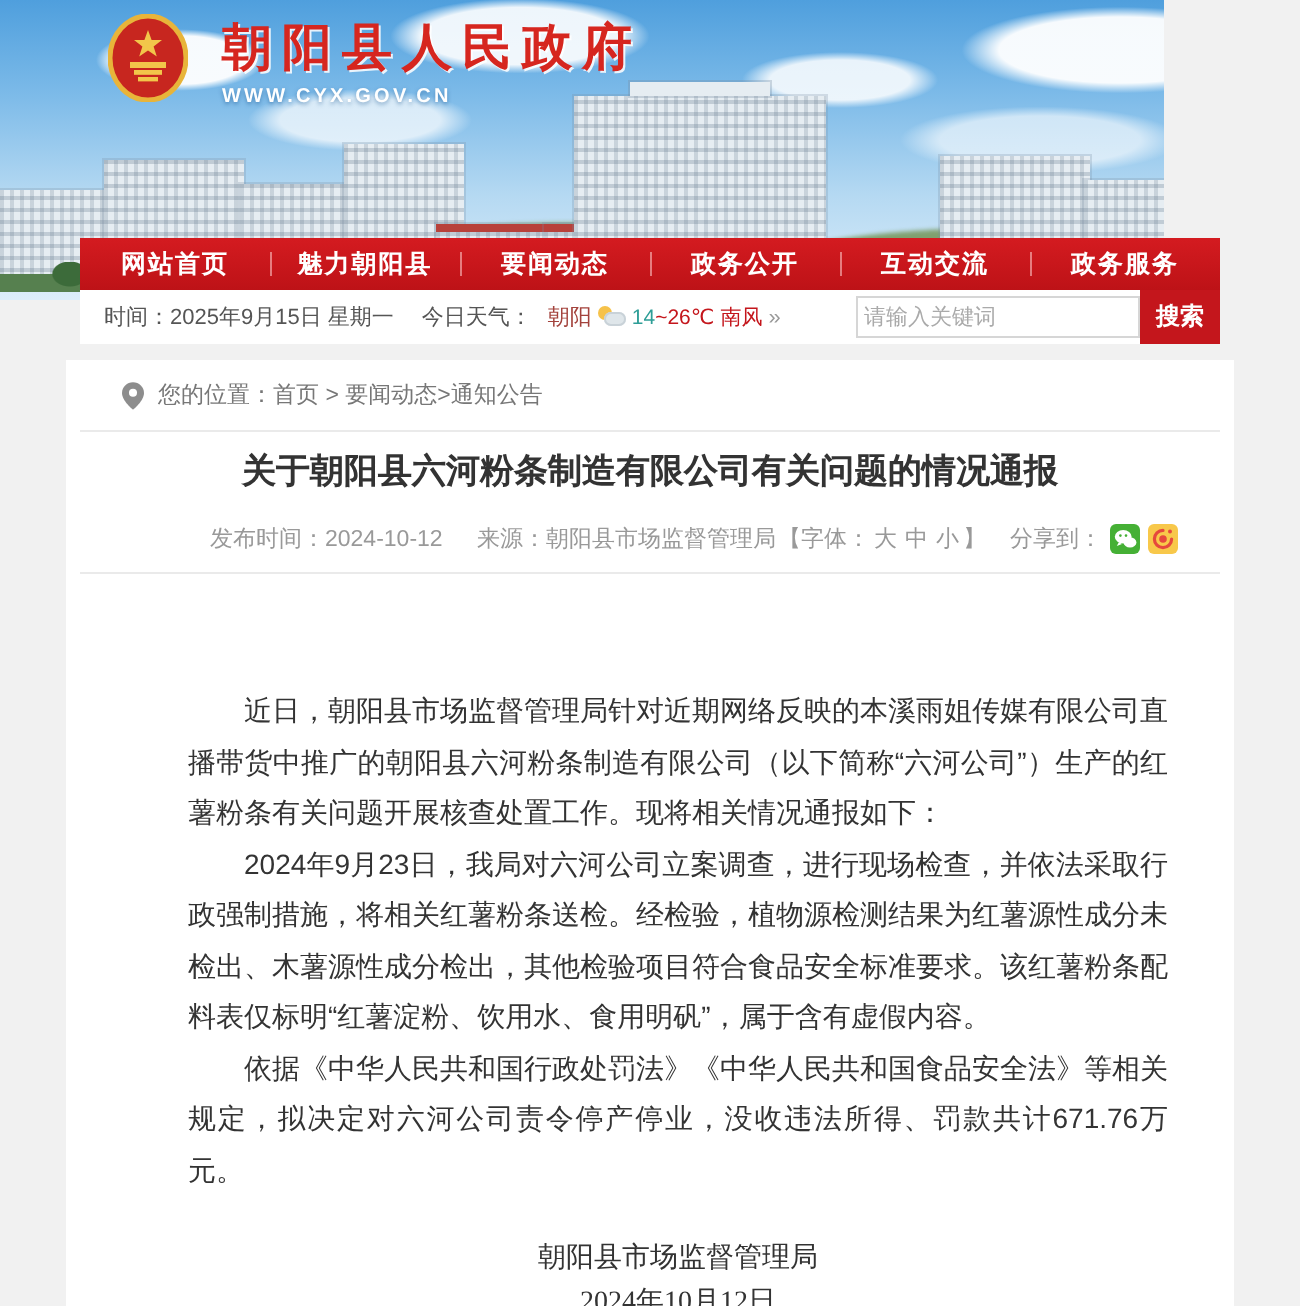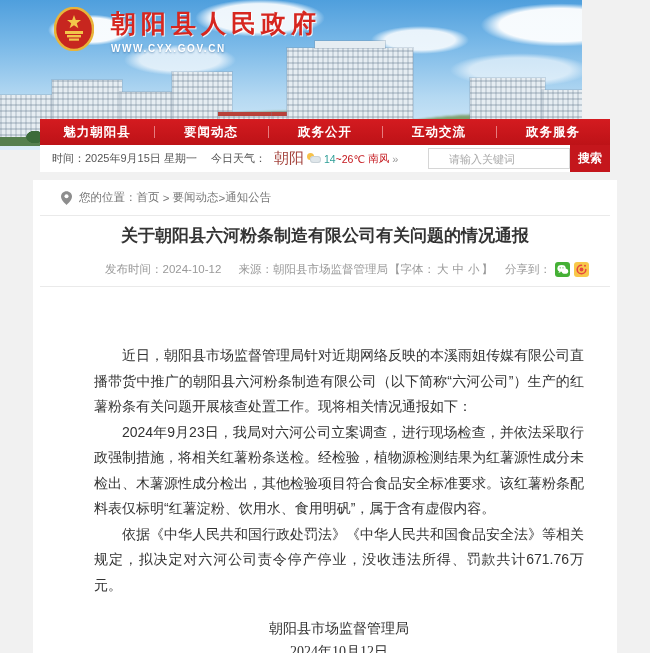--- a/index.html
+++ b/index.html
@@ -59,31 +59,31 @@
     color:#ffffff; font-size:12.5px; font-weight:bold; cursor:pointer; letter-spacing:1px; }
   .nav-item + .nav-item::before { content:""; position:absolute; left:0; top:7px; bottom:7px;
     width:1px; background:rgba(255,210,210,.55); }
 
   
   .infobar { position:absolute; left:40px; top:145px; width:570px; height:27px; z-index:6;
     background:#ffffff; display:flex; align-items:center; font-size:11px; color:#555;
     padding-left:12px; }
   .time-text { white-space:nowrap; }
   .weather-label { margin-left:14px; white-space:nowrap; }
-  .weather-city { margin-left:8px; color:#a3423c; font-size:15px; }
+  .weather-city { margin-left:8px; color:#a3423c; font-size:11px; }
   .weather-icon { display:inline-block; width:14px; height:11px; position:relative; margin:0 3px; vertical-align:-1px; }
   .weather-icon .sun { position:absolute; left:0; top:0; width:7px; height:7px; border-radius:50%; background:#f6c24a; }
   .weather-icon .cloud { position:absolute; left:3px; top:3px; width:11px; height:7px; border-radius:6px; background:#dfe6ea; box-shadow:0 0 0 1px #c9d2d8 inset; }
   .temp-low { color:#2e9e97; font-size:10.5px; }
   .temp-high { color:#c4161c; font-size:10.5px; }
   .weather-wind { color:#c4161c; font-size:10.5px; margin-left:3px; }
   .weather-more { color:#999; margin-left:3px; cursor:pointer; }
   .search-box { margin-left:auto; display:flex; align-items:center; height:27px; }
   .search-input { width:142px; height:21px; border:1px solid #d6d6d6; font-size:11px; color:#666;
-    padding:0 20px; outline:none; font-family:inherit; }
+    padding:0 3px; outline:none; font-family:inherit; }
   .search-input::placeholder { color:#aaa; }
   .search-btn { width:40px; height:27px; border:none; background:#c4161c; color:#fff;
     font-size:12px; font-weight:bold; cursor:pointer; font-family:inherit; }
 
   
   .card { position:absolute; left:33px; top:180px; width:584px; height:473px; background:#ffffff; }
   .breadcrumb { display:flex; align-items:center; height:36px; padding:0 10px 0 21px;
     font-size:11.5px; color:#777; border-bottom:1px solid #eaeaea; margin:0 7px; }
   .crumb-icon { margin-right:7px; display:inline-flex; }
   .crumb-seg { cursor:pointer; }
@@ -139,20 +139,21 @@
         </svg>
       </span>
       <div class="brand-text">
         <div class="site-title">朝阳县人民政府</div>
         <div class="site-url">WWW.CYX.GOV.CN</div>
       </div>
     </div>
   </div>
 
   <nav class="mainnav">
+    <div class="nav-item">网站首页</div>
     <div class="nav-item">魅力朝阳县</div>
     <div class="nav-item">要闻动态</div>
     <div class="nav-item">政务公开</div>
     <div class="nav-item">互动交流</div>
     <div class="nav-item">政务服务</div>
   </nav>
 
   <div class="infobar">
     <span class="time-text">时间：2025年9月15日 星期一</span>
     <span class="weather-label">今日天气：</span>

